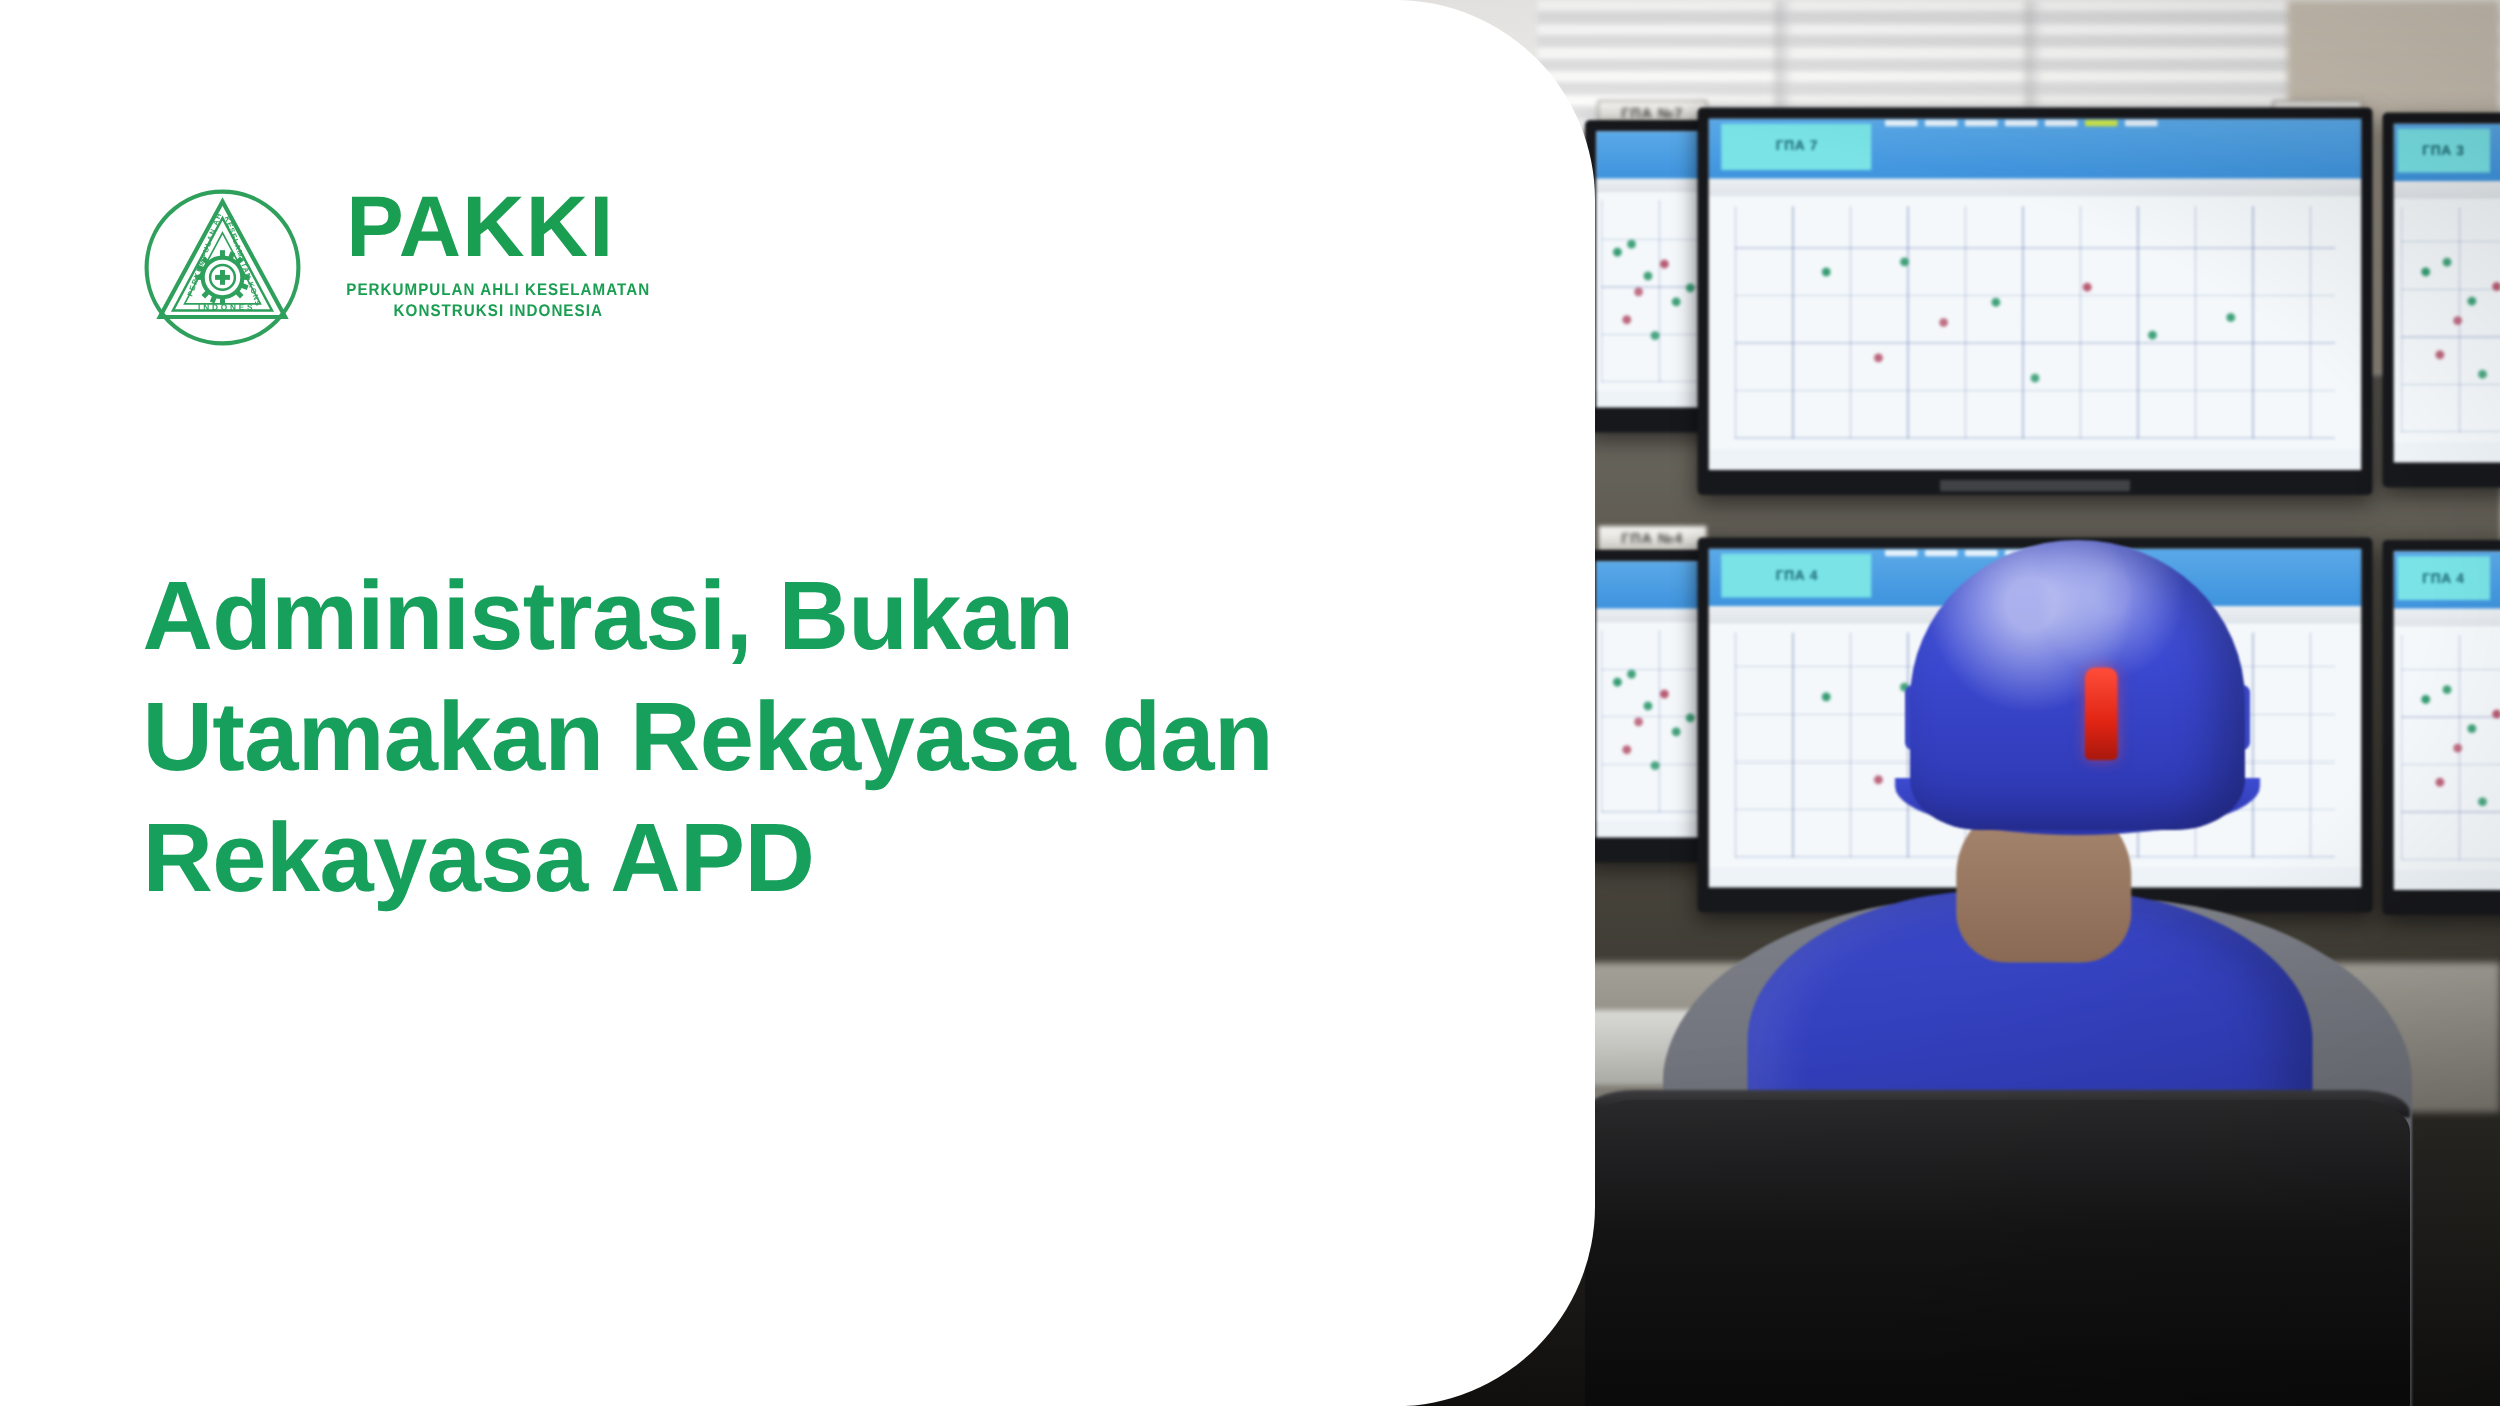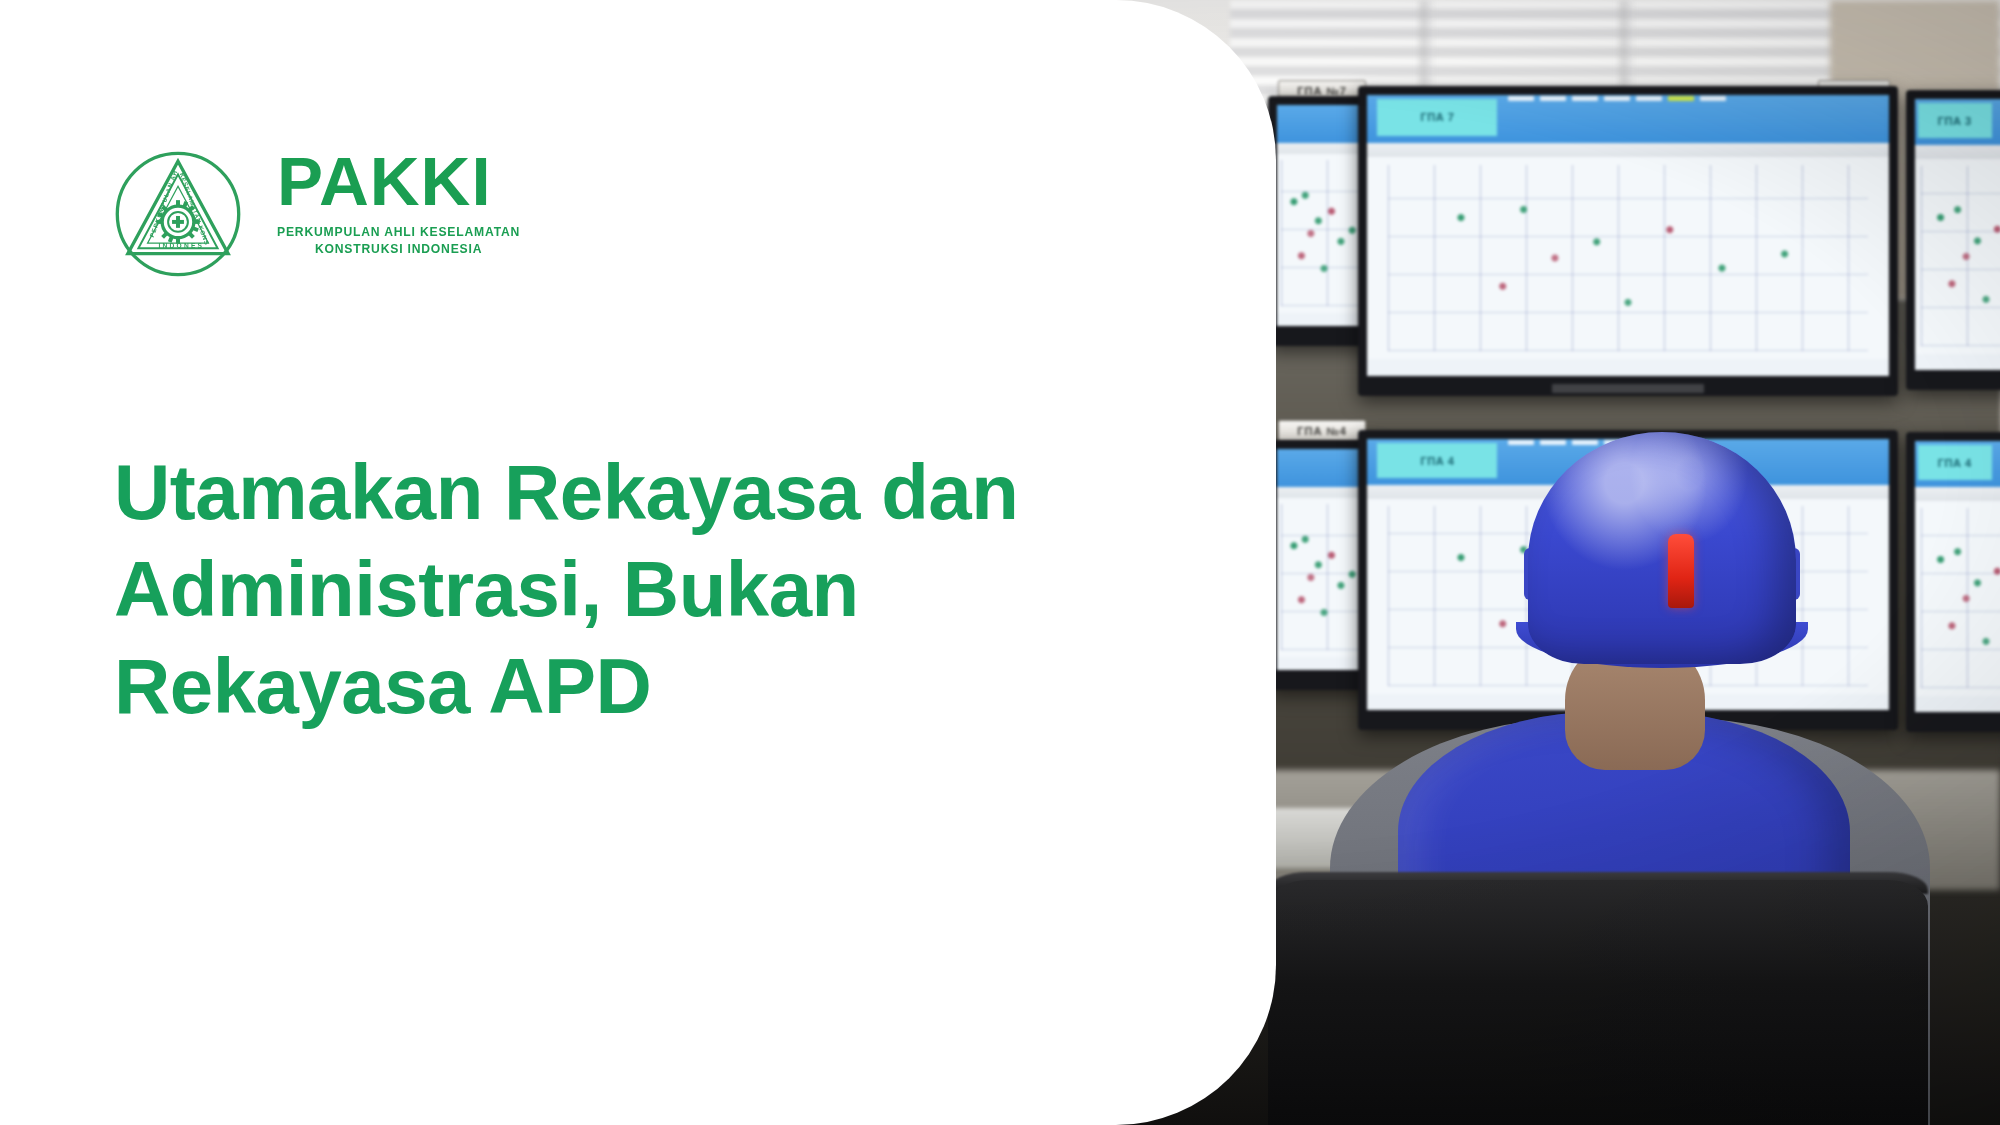--- a/index.html
+++ b/index.html
@@ -458,19 +458,19 @@
       <div class="wordmark">
         <div class="brand">PAKKI</div>
         <div class="tagline">
           <div>PERKUMPULAN AHLI KESELAMATAN</div>
           <div>KONSTRUKSI INDONESIA</div>
         </div>
       </div>
     </div>
 
     <h1 class="headline">
+      <span class="ln">Administrasi, Bukan</span>
       <span class="ln">Utamakan Rekayasa dan</span>
-      <span class="ln">Administrasi, Bukan</span>
       <span class="ln">Rekayasa APD</span>
     </h1>
 
   </div>
 </div>
 
 </body></html>

